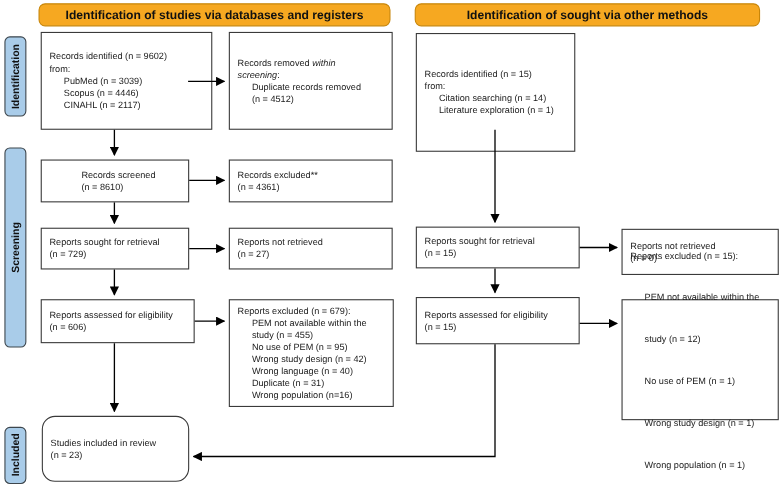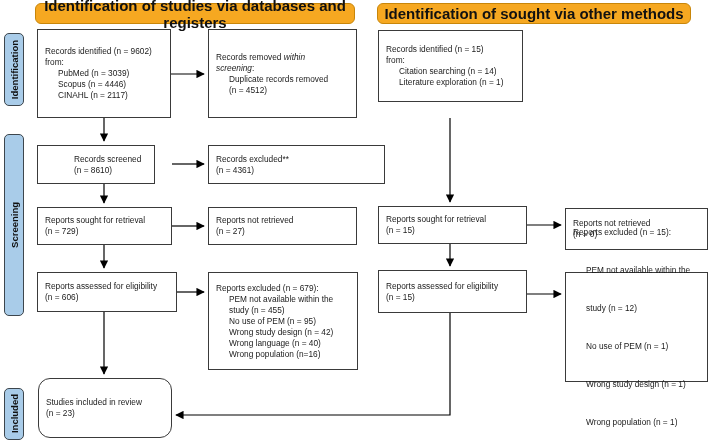--- a/index.html
+++ b/index.html
@@ -11,21 +11,21 @@
     color:#1a1a1a;
     overflow:hidden;
   }
   .header{
     position:absolute;
     box-sizing:border-box;
     background:var(--header-fill,#F6A821);
     border:1.5px solid var(--header-border,#C8860A);
     border-radius:6px;
     display:flex;align-items:center;justify-content:center;
-    font-weight:bold;font-size:15px;color:#111;
+    font-weight:bold;font-size:11px;color:#111;
     text-align:center;
   }
   .tab{
     position:absolute;
     box-sizing:border-box;
     background:var(--sidebar-fill,#A9CCE9);
     border:1.5px solid var(--sidebar-border,#3D464D);
     border-radius:5px;
     display:flex;align-items:center;justify-content:center;
   }
@@ -60,38 +60,38 @@
   <div class="tab" style="left:4px;top:33px;width:20px;height:73px;">
     <span class="vtext">Identification</span>
   </div>
   <div class="tab" style="left:4px;top:134px;width:20px;height:182px;">
     <span class="vtext">Screening</span>
   </div>
   <div class="tab" style="left:4px;top:388px;width:20px;height:52px;">
     <span class="vtext">Included</span>
   </div>
 
-  <div class="box" style="left:37px;top:29px;width:134px;height:89px;">
+  <div class="box" style="left:37px;top:29px;width:156px;height:89px;">
       <div class="line"><span>Records identified (n = 9602)</span></div>
       <div class="line"><span>from:</span></div>
       <div class="line ind"><span>PubMed (n = 3039)</span></div>
       <div class="line ind"><span>Scopus (n = 4446)</span></div>
       <div class="line ind"><span>CINAHL (n = 2117)</span></div>
     </div>
   <div class="box" style="left:208px;top:29px;width:149px;height:89px;">
       <div class="line"><span>Records removed </span><span class="it">within</span></div>
       <div class="line"><span class="it">screening</span><span>:</span></div>
       <div class="line ind"><span>Duplicate records removed</span></div>
       <div class="line ind"><span>(n = 4512)</span></div>
     </div>
-  <div class="box" style="left:37px;top:145px;width:118px;height:39px;padding-left:36px;">
+  <div class="box" style="left:37px;top:145px;width:135px;height:39px;padding-left:36px;">
       <div class="line"><span>Records screened</span></div>
       <div class="line"><span>(n = 8610)</span></div>
     </div>
-  <div class="box" style="left:208px;top:145px;width:177px;height:39px;">
+  <div class="box" style="left:208px;top:145px;width:149px;height:39px;">
       <div class="line"><span>Records excluded**</span></div>
       <div class="line"><span>(n = 4361)</span></div>
     </div>
   <div class="box" style="left:37px;top:207px;width:135px;height:38px;">
       <div class="line"><span>Reports sought for retrieval</span></div>
       <div class="line"><span>(n = 729)</span></div>
     </div>
   <div class="box" style="left:208px;top:207px;width:149px;height:38px;">
       <div class="line"><span>Reports not retrieved</span></div>
       <div class="line"><span>(n = 27)</span></div>
@@ -100,28 +100,29 @@
       <div class="line"><span>Reports assessed for eligibility</span></div>
       <div class="line"><span>(n = 606)</span></div>
     </div>
   <div class="box" style="left:208px;top:272px;width:150px;height:98px;">
       <div class="line"><span>Reports excluded (n = 679):</span></div>
       <div class="line ind"><span>PEM not available within the</span></div>
       <div class="line ind"><span>study (n = 455)</span></div>
       <div class="line ind"><span>No use of PEM (n = 95)</span></div>
       <div class="line ind"><span>Wrong study design (n = 42)</span></div>
       <div class="line ind"><span>Wrong language (n = 40)</span></div>
+      <div class="line ind"><span>Duplicate (n = 31)</span></div>
       <div class="line ind"><span>Wrong population (n=16)</span></div>
     </div>
   <div class="box" style="left:38px;top:378px;width:134px;height:60px;border-radius:12px;">
       <div class="line"><span>Studies included in review</span></div>
       <div class="line"><span>(n = 23)</span></div>
     </div>
 
-  <div class="box" style="left:378px;top:30px;width:145px;height:72px;">
+  <div class="box" style="left:378px;top:30px;width:145px;height:108px;">
       <div class="line"><span>Records identified (n = 15)</span></div>
       <div class="line"><span>from:</span></div>
       <div class="line ind"><span>Citation searching (n = 14)</span></div>
       <div class="line ind"><span>Literature exploration (n = 1)</span></div>
     </div>
   <div class="box" style="left:378px;top:206px;width:149px;height:38px;">
       <div class="line"><span>Reports sought for retrieval</span></div>
       <div class="line"><span>(n = 15)</span></div>
     </div>
   <div class="box" style="left:565px;top:208px;width:143px;height:42px;">

